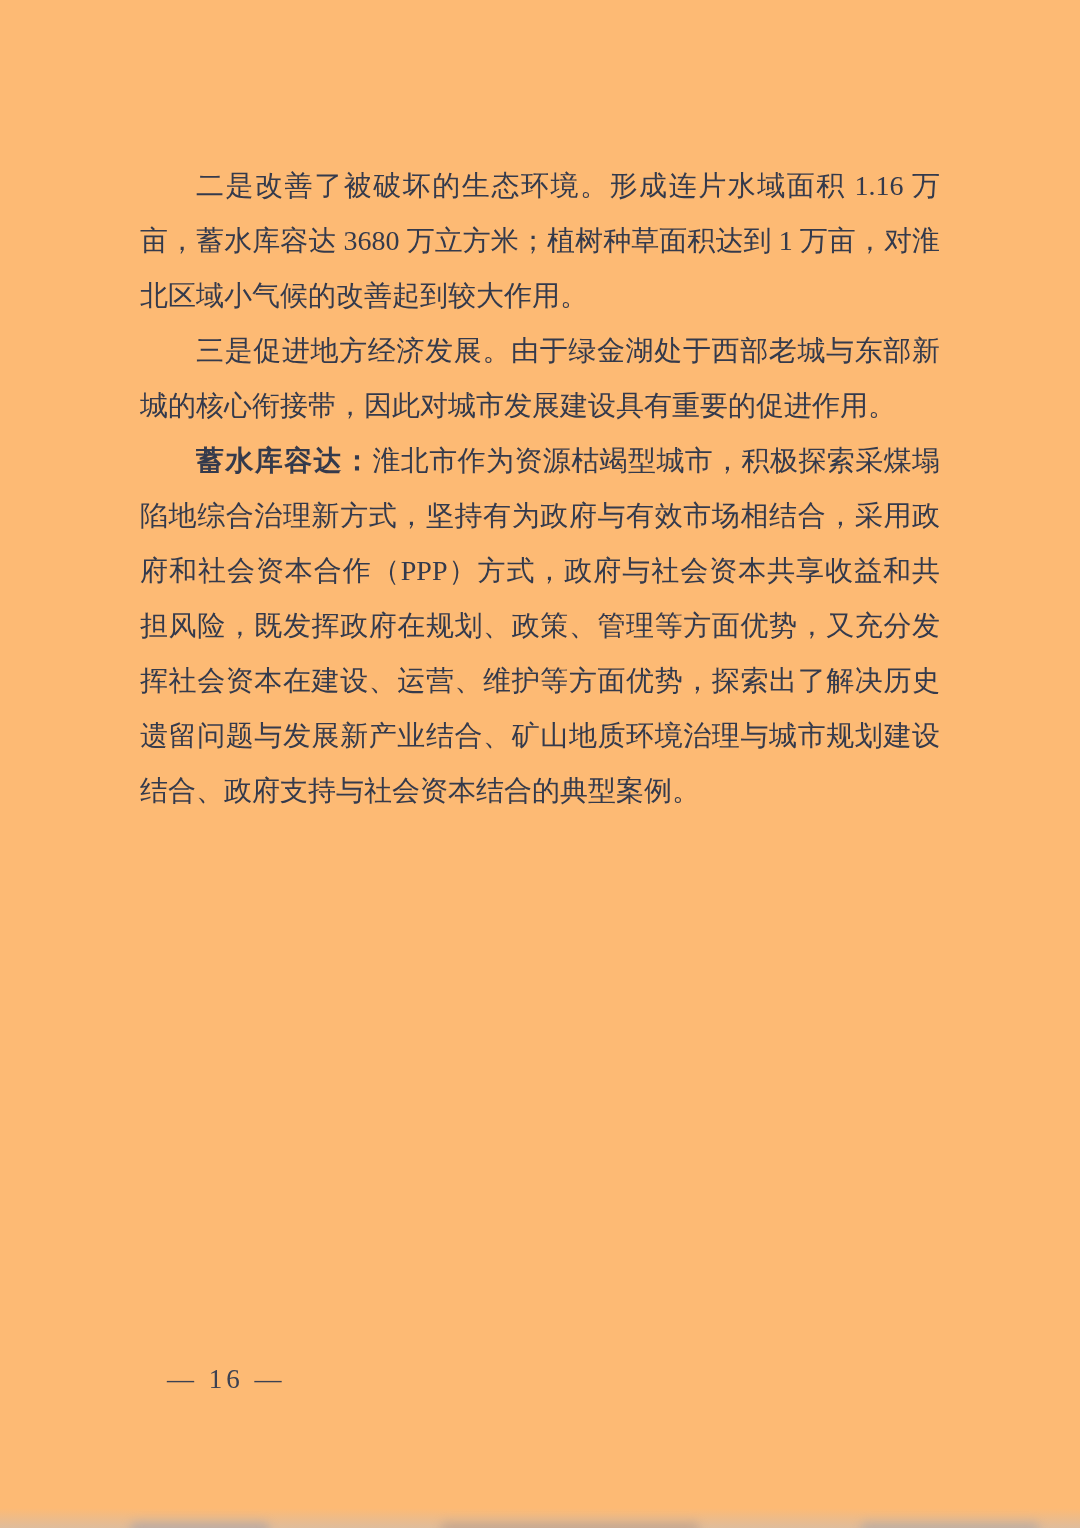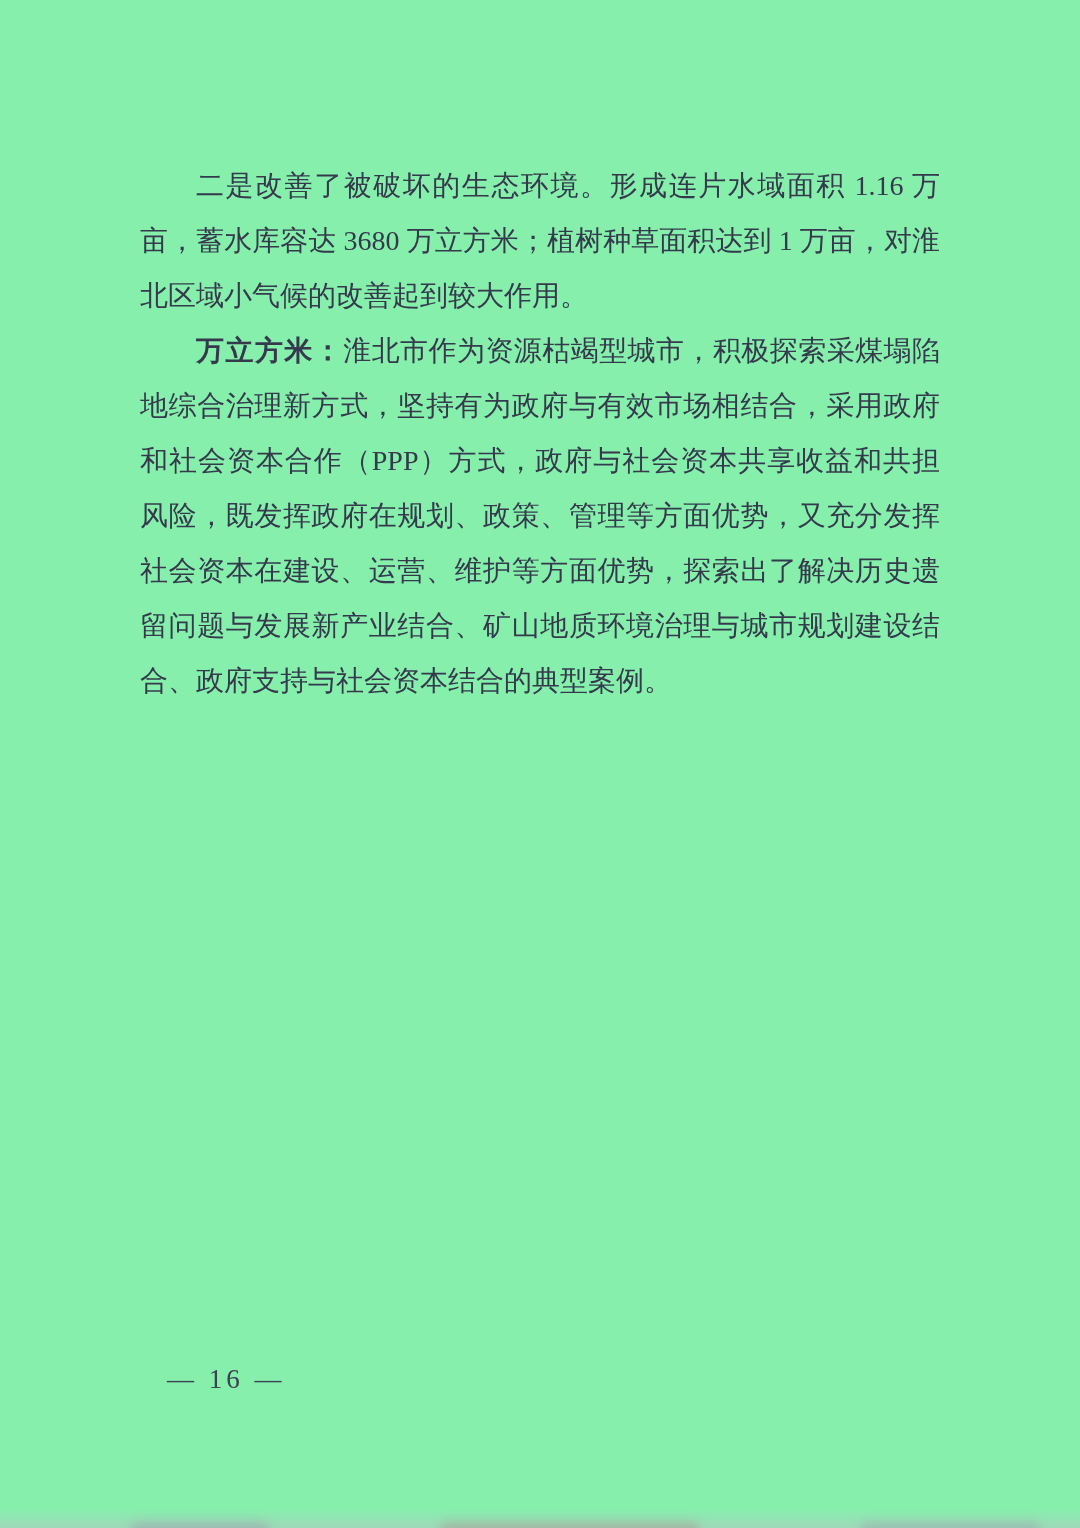--- a/index.html
+++ b/index.html
@@ -9,21 +9,21 @@
   body {
     width: 1080px;
     height: 1528px;
     position: relative;
     overflow: hidden;
     font-family: "Liberation Serif", "DejaVu Serif", serif;
   }
   .page {
     position: absolute;
     inset: 0;
-    background: #86efac;
+    background: #fdba74;
   }
   .body-text {
     position: absolute;
     left: 140px;
     top: 158px;
     width: 800px;
     color: #343a4c;
     font-size: 28px;
     line-height: 55px;
     text-align: justify;
@@ -68,21 +68,22 @@
   .edge-blob.b2 { left: 440px;  width: 260px; background: rgba(164,140,130,0.40); }
   .edge-blob.b3 { left: 860px;  width: 180px; background: rgba(150,154,170,0.40); }
 </style>
 </head>
 <body>
 
 <div class="page">
 
   <div class="body-text">
     <p><span></span><span>二是改善了被破坏的生态环境。形成连片水域面积 1.16 万亩，蓄水库容达 3680 万立方米；植树种草面积达到 1 万亩，对淮北区域小气候的改善起到较大作用。</span></p>
-    <p><span class="lead">万立方米：</span><span>淮北市作为资源枯竭型城市，积极探索采煤塌陷地综合治理新方式，坚持有为政府与有效市场相结合，采用政府和社会资本合作（PPP）方式，政府与社会资本共享收益和共担风险，既发挥政府在规划、政策、管理等方面优势，又充分发挥社会资本在建设、运营、维护等方面优势，探索出了解决历史遗留问题与发展新产业结合、矿山地质环境治理与城市规划建设结合、政府支持与社会资本结合的典型案例。</span></p>
+    <p><span></span><span>三是促进地方经济发展。由于绿金湖处于西部老城与东部新城的核心衔接带，因此对城市发展建设具有重要的促进作用。</span></p>
+    <p><span class="lead">蓄水库容达：</span><span>淮北市作为资源枯竭型城市，积极探索采煤塌陷地综合治理新方式，坚持有为政府与有效市场相结合，采用政府和社会资本合作（PPP）方式，政府与社会资本共享收益和共担风险，既发挥政府在规划、政策、管理等方面优势，又充分发挥社会资本在建设、运营、维护等方面优势，探索出了解决历史遗留问题与发展新产业结合、矿山地质环境治理与城市规划建设结合、政府支持与社会资本结合的典型案例。</span></p>
   </div>
 
   <div class="page-number">— 16 —</div>
 
   <div class="next-page-edge">
     <div class="edge-blob b1"></div>
     <div class="edge-blob b2"></div>
     <div class="edge-blob b3"></div>
   </div>
 

